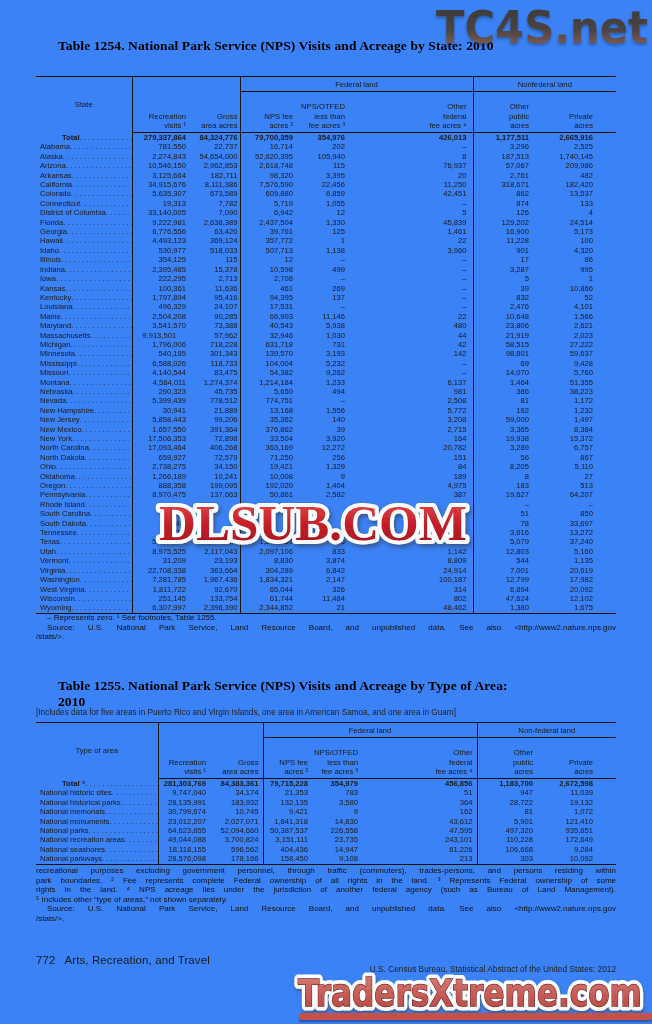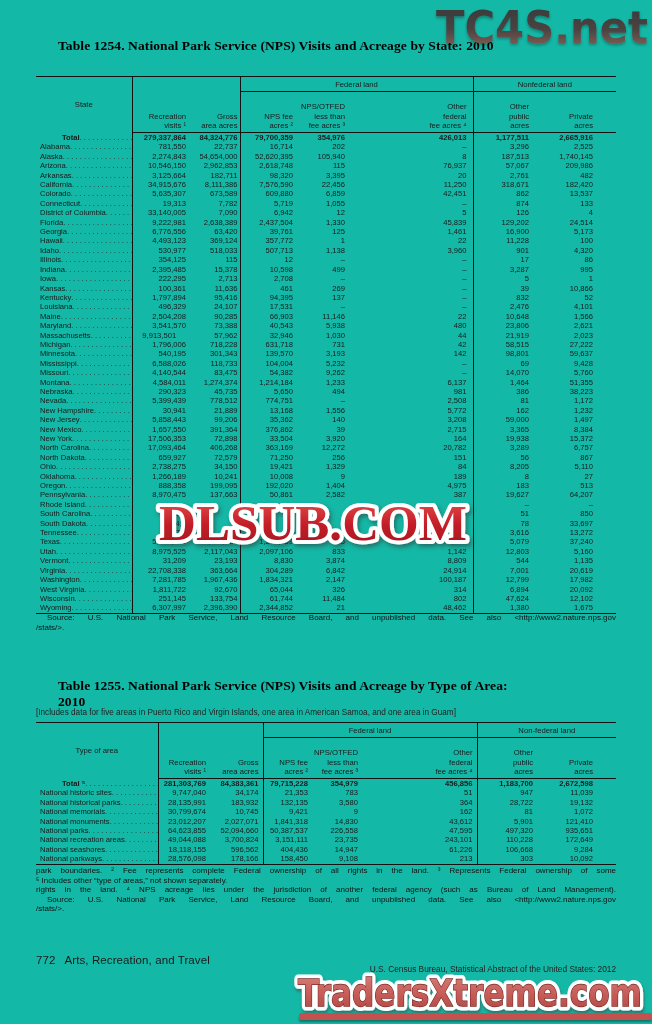--- a/index.html
+++ b/index.html
@@ -1,16 +1,16 @@
 <!DOCTYPE html>
 <html><head>
 <meta charset="utf-8">
 <style>
   html,body{margin:0;padding:0;background:#888;}
-  .page{position:relative;width:652px;height:1024px;background:#14b8a6;overflow:hidden;
+  .page{position:relative;width:652px;height:1024px;background:#3b82f6;overflow:hidden;
         font-family:"Liberation Sans",sans-serif;color:#1a1a1a;}
   .abs{position:absolute;}
   
   .ttl{font-family:"Liberation Serif",serif;font-weight:bold;font-size:13.5px;
        line-height:15.5px;color:#000;letter-spacing:.1px;}
   .note{font-size:8.2px;color:#222;}
   
   table.stat{border-collapse:collapse;table-layout:fixed;width:580px;
              border-top:1.2px solid #111;border-bottom:1.6px solid #111;}
   table.stat th{font-weight:normal;padding:0;}
@@ -858,20 +858,21 @@
           <td class="num" style="padding-right: 4px;">2,344,852</td>
           <td class="num" style="padding-right: 4px;">21</td>
           <td class="num br" style="padding-right: 6px;">48,462</td>
           <td class="num" style="padding-right: 4px;">1,380</td>
           <td class="num" style="padding-right: 23px;">1,675</td>
         </tr>
       </tbody>
     </table>
 
   <div class="abs fn" id="fn1254" style="top:613px;left:36px;">
+      <div class="fnline ind">– Represents zero. ¹ See footnotes, Table 1255.</div>
       <div class="fnline ind just">Source: U.S. National Park Service, Land Resource Board, and unpublished data. See also &lt;http://www2.nature.nps.gov</div>
       <div class="fnline">/stats/&gt;.</div>
     </div>
 
   <svg class="abs wm" style="top:482px;left:146px;" width="334" height="82" viewBox="0 0 334 82">
     <defs>
       <linearGradient id="gDL" x1="0" y1="0" x2="0" y2="1">
         <stop offset="0" stop-color="#e8534e"></stop>
         <stop offset="0.5" stop-color="#c6202a"></stop>
         <stop offset="1" stop-color="#9e131b"></stop>
@@ -1053,23 +1054,24 @@
           <td class="num" style="padding-right: 4px;">158,450</td>
           <td class="num" style="padding-right: 4px;">9,108</td>
           <td class="num br" style="padding-right: 4px;">213</td>
           <td class="num" style="padding-right: 4px;">303</td>
           <td class="num" style="padding-right: 23px;">10,092</td>
         </tr>
       </tbody>
     </table>
 
   <div class="abs fn" id="fn1255" style="top:866px;left:36px;">
+      <div class="fnline just">recreational purposes excluding government personnel, through traffic (commuters), trades-persons, and persons residing within</div>
       <div class="fnline just">park boundaries. ² Fee represents complete Federal ownership of all rights in the land. ³ Represents Federal ownership of some</div>
+      <div class="fnline just">rights in the land. ⁴ NPS acreage lies under the jurisdiction of another federal agency (such as Bureau of Land Management).</div>
       <div class="fnline">⁵ Includes other “type of areas,” not shown separately.</div>
-      <div class="fnline just">rights in the land. ⁴ NPS acreage lies under the jurisdiction of another federal agency (such as Bureau of Land Management).</div>
       <div class="fnline ind just">Source: U.S. National Park Service, Land Resource Board, and unpublished data. See also &lt;http://www2.nature.nps.gov</div>
       <div class="fnline">/stats/&gt;.</div>
     </div>
 
   <div class="abs footer-left" style="top:954px;left:36px;">
     <span class="pg">772</span><span>Arts, Recreation, and Travel</span>
   </div>
   <div class="abs census" style="top:964px;right:36px;">U.S. Census Bureau, Statistical Abstract of the United States: 2012</div>
 
   <svg class="abs wm" style="top:970px;left:292px;" width="360" height="52" viewBox="0 0 360 52">

